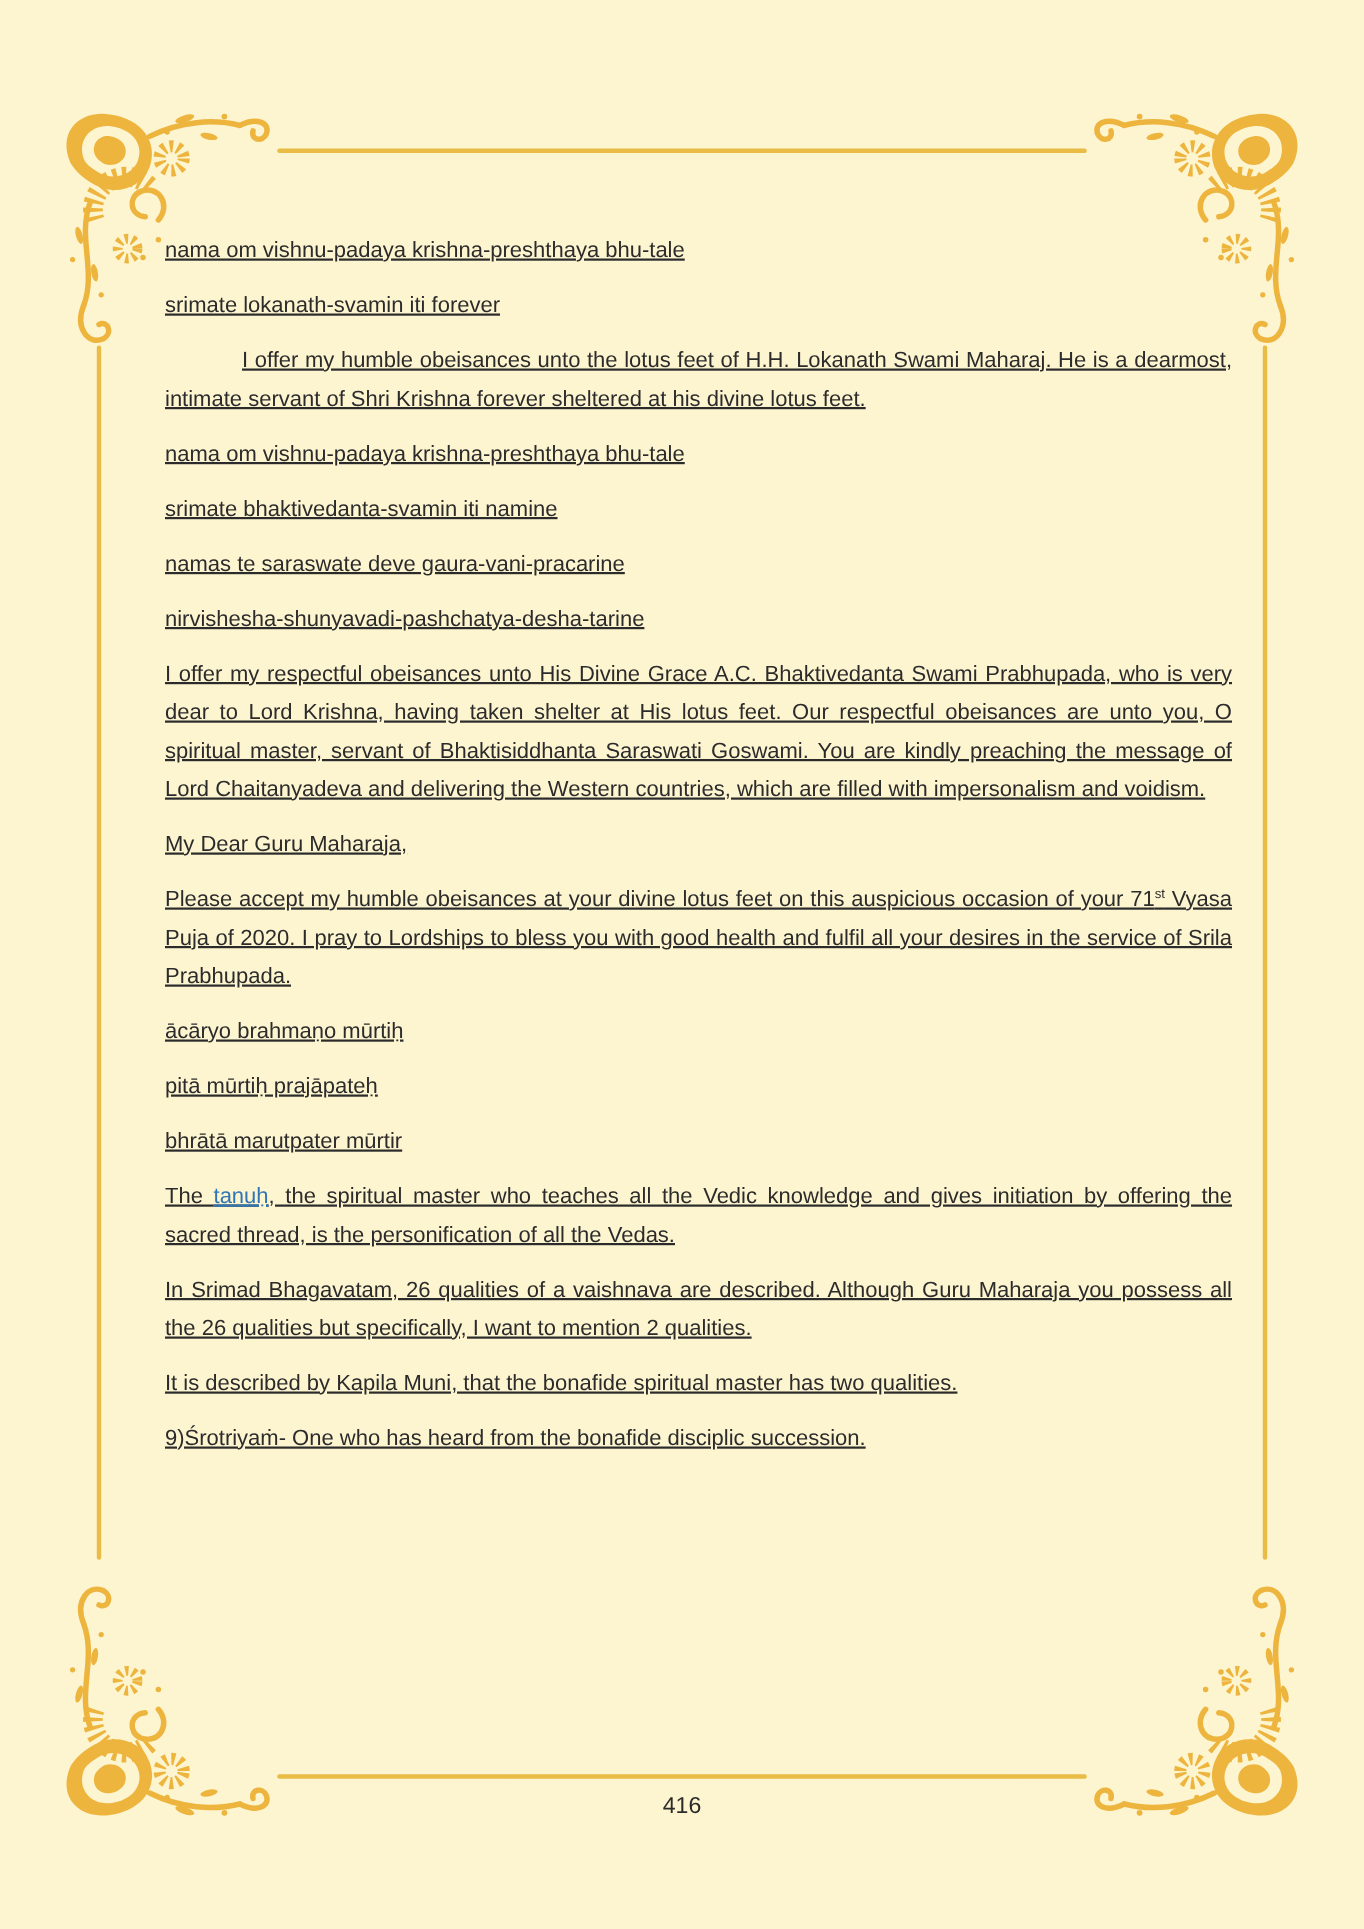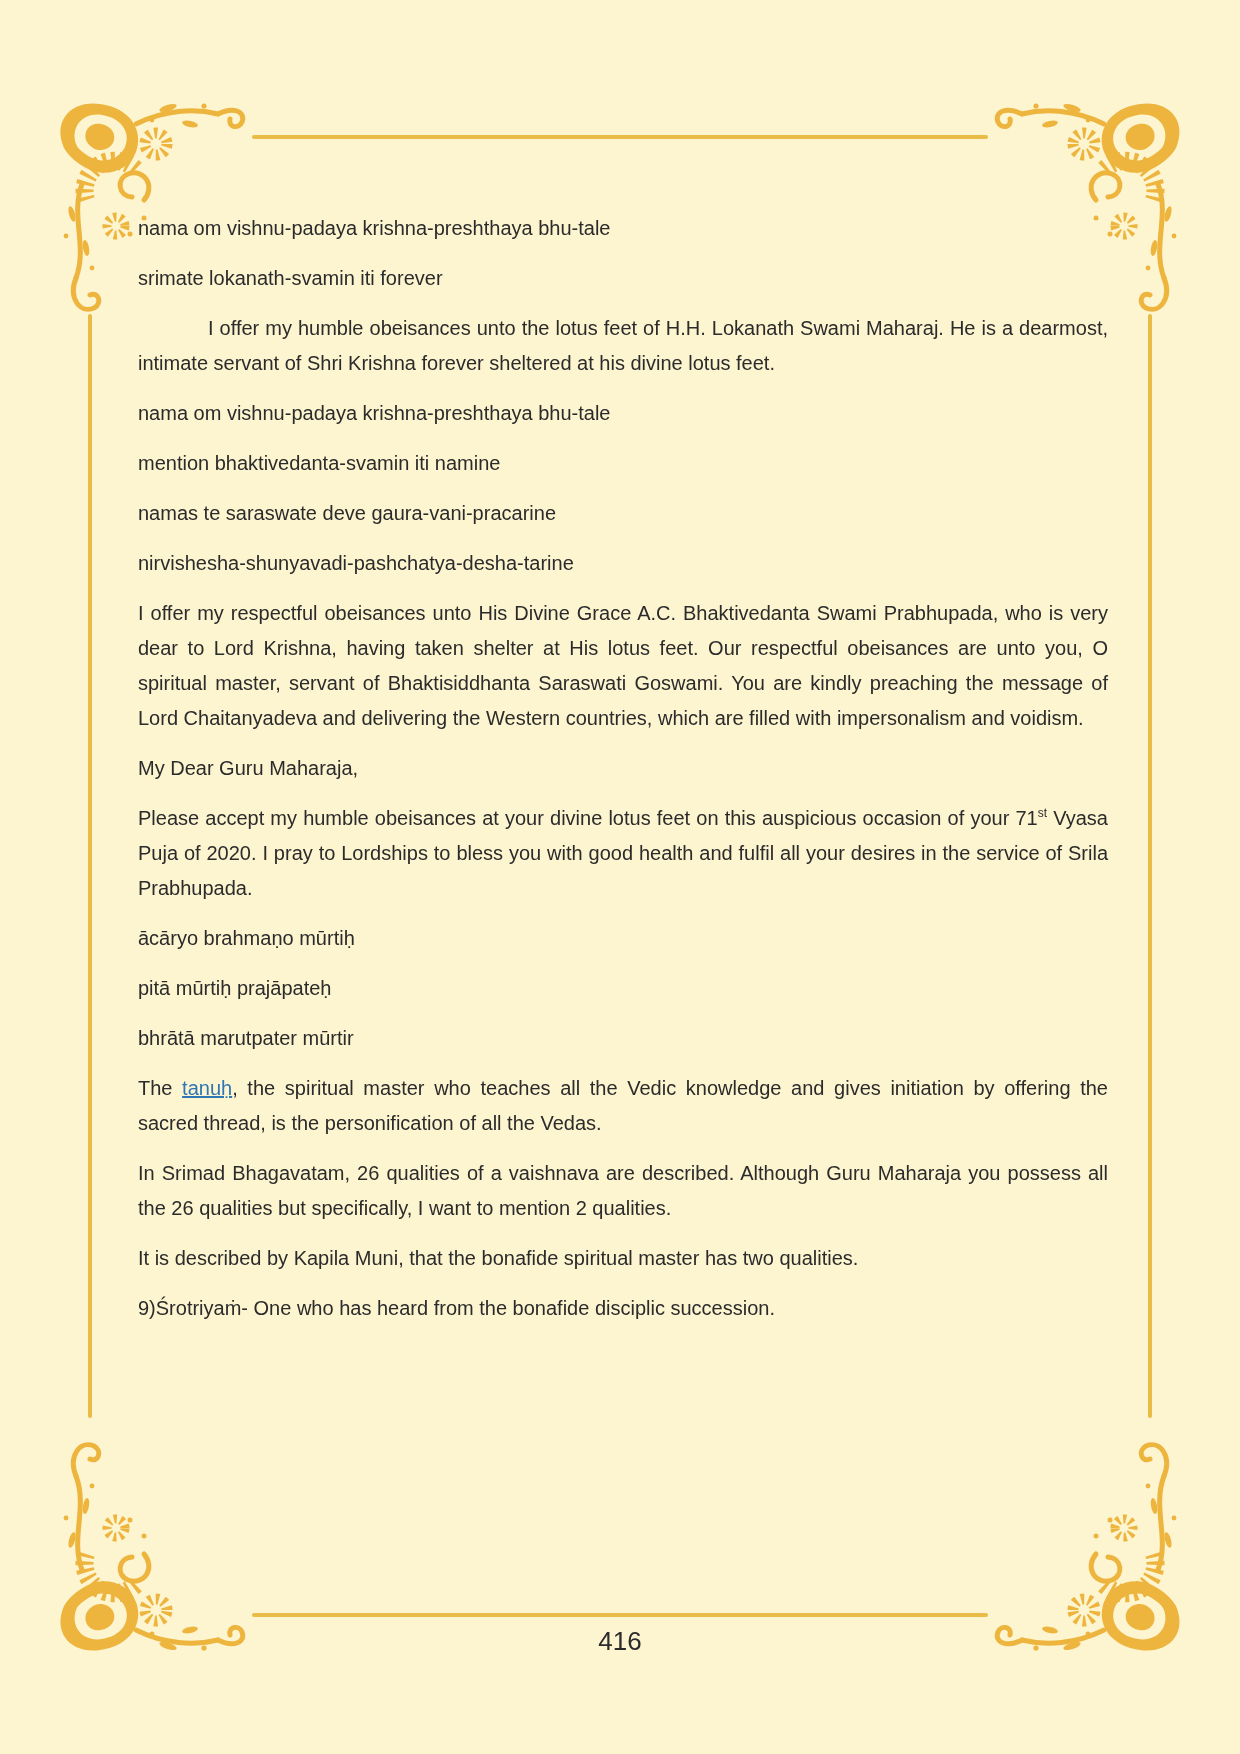--- a/index.html
+++ b/index.html
@@ -17,31 +17,31 @@
   .corner.tr{left:988px;top:98px;transform:scaleX(-1);}
   .corner.bl{left:52px;top:1421px;transform:scaleY(-1);}
   .corner.br{left:988px;top:1421px;transform:scale(-1,-1);}
   .frame-line{position:absolute;background:#E9BC45;border-radius:2px;}
   .frame-line.top{left:252px;top:135px;width:736px;height:4px;}
   .frame-line.bottom{left:252px;top:1613px;width:736px;height:4px;}
   .frame-line.left{left:88px;top:314px;width:4px;height:1104px;}
   .frame-line.right{left:1148px;top:314px;width:4px;height:1104px;}
   
   .content{
-    position:absolute;left:138px;top:211px;width:970px;
-    font-size:20px;line-height:35px;
+    position:absolute;left:150px;top:211px;width:970px;
+    font-size:20px;line-height:35px;text-decoration:underline;
   }
   .content p{margin:0 0 15px 0;}
   .justify{text-align:justify;}
   .first-indent{text-indent:70px;}
   sup{font-size:12px;line-height:0;vertical-align:super;}
   a.doc-link{color:#2E75B6;text-decoration:underline;cursor:pointer;}
   .page-number{
     position:absolute;left:0;top:1624px;width:100%;
-    text-align:center;font-size:26px;line-height:35px;
+    text-align:center;font-size:21px;line-height:35px;
   }
 </style>
 </head>
 <body>
 
 <div class="page">
 
   <svg class="corner tl" viewBox="0 0 200 235">
     <defs>
       <g id="cornerMotif">
@@ -92,21 +92,21 @@
   <div class="frame-line right"></div>
 
   <div class="content">
 
     <p>nama om vishnu-padaya krishna-preshthaya bhu-tale</p>
     <p>srimate lokanath-svamin iti forever</p>
 
     <p class="justify first-indent">I offer my humble obeisances unto the lotus feet of H.H. Lokanath Swami Maharaj. He is a dearmost, intimate servant of Shri Krishna forever sheltered at his divine lotus feet.</p>
 
     <p>nama om vishnu-padaya krishna-preshthaya bhu-tale</p>
-    <p>mention bhaktivedanta-svamin iti namine</p>
+    <p>srimate bhaktivedanta-svamin iti namine</p>
     <p>namas te saraswate deve gaura-vani-pracarine</p>
     <p>nirvishesha-shunyavadi-pashchatya-desha-tarine</p>
 
     <p class="justify">I offer my respectful obeisances unto His Divine Grace A.C. Bhaktivedanta Swami Prabhupada, who is very dear to Lord Krishna, having taken shelter at His lotus feet. Our respectful obeisances are unto you, O spiritual master, servant of Bhaktisiddhanta Saraswati Goswami. You are kindly preaching the message of Lord Chaitanyadeva and delivering the Western countries, which are filled with impersonalism and voidism.</p>
 
     <p>My Dear Guru Maharaja,</p>
 
     <p class="justify"><span>Please accept my humble obeisances at your divine lotus feet on this auspicious occasion of your 71</span><sup>st</sup><span> Vyasa Puja of 2020. I pray to Lordships to bless you with good health and fulfil all your desires in the service of Srila Prabhupada.</span></p>
 
     <p>ācāryo brahmaṇo mūrtiḥ</p>

